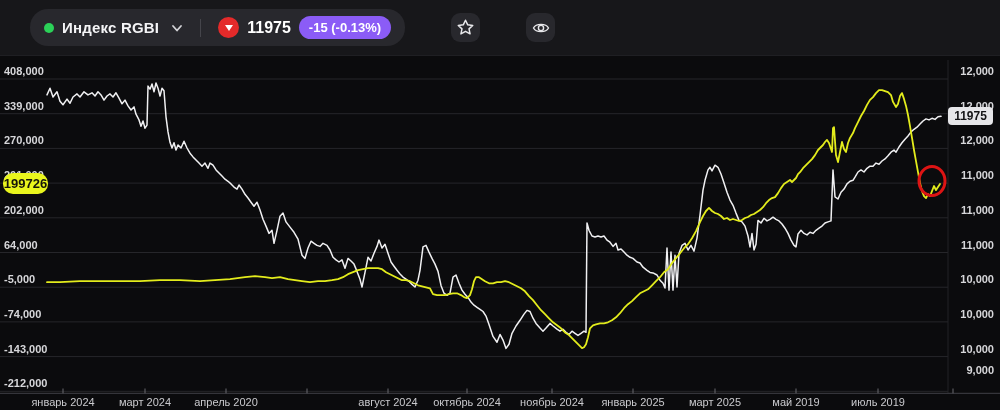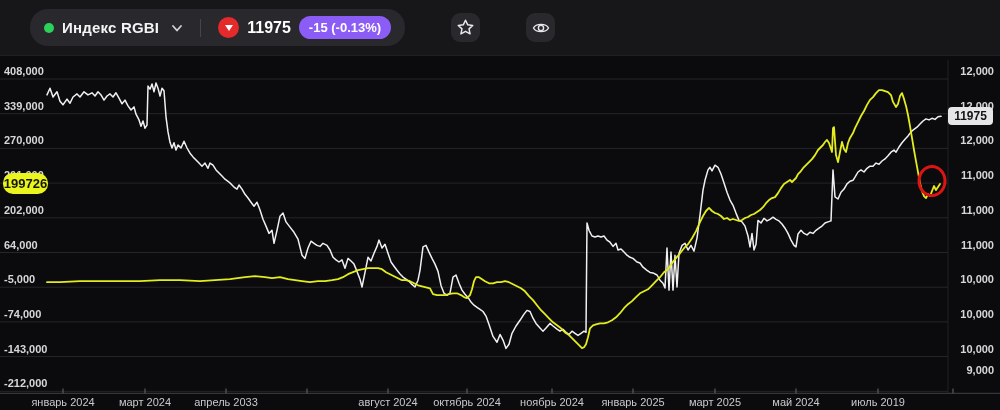--- a/index.html
+++ b/index.html
@@ -89,28 +89,28 @@
     <div class="axlabel" style="right: 6px; top: 134.4px; text-align: right;">12,000</div>
     <div class="axlabel" style="right: 6px; top: 169.1px; text-align: right;">11,000</div>
     <div class="axlabel" style="right: 6px; top: 203.8px; text-align: right;">11,000</div>
     <div class="axlabel" style="right: 6px; top: 238.5px; text-align: right;">11,000</div>
     <div class="axlabel" style="right: 6px; top: 273.2px; text-align: right;">10,000</div>
     <div class="axlabel" style="right: 6px; top: 307.9px; text-align: right;">10,000</div>
     <div class="axlabel" style="right: 6px; top: 342.6px; text-align: right;">10,000</div>
     <div class="axlabel" style="right: 6px; top: 364px; text-align: right;">9,000</div>
     <div class="xlabel" style="left: 63px;">январь 2024</div>
     <div class="xlabel" style="left: 145px;">март 2024</div>
-    <div class="xlabel" style="left: 226px;">апрель 2033</div>
+    <div class="xlabel" style="left: 226px;">апрель 2020</div>
     <div class="xlabel" style="left: 307px; margin-top: 43px;">июнь 2024</div>
     <div class="xlabel" style="left: 388px;">август 2024</div>
     <div class="xlabel" style="left: 467px;">октябрь 2024</div>
     <div class="xlabel" style="left: 552px;">ноябрь 2024</div>
     <div class="xlabel" style="left: 633px;">январь 2025</div>
     <div class="xlabel" style="left: 715px;">март 2025</div>
-    <div class="xlabel" style="left: 796px;">май 2024</div>
+    <div class="xlabel" style="left: 796px;">май 2019</div>
     <div class="xlabel" style="left: 878px;">июль 2019</div>
   </div>
 
 <div class="topbar">
   <div class="pill">
     <span class="gdot" style="background: rgb(43, 209, 88);"></span>
     <span class="inst">Индекс RGBI</span>
     <span class="chev">
       <svg width="12" height="12" viewBox="0 0 12 12">
           <polyline points="2,4 6,8.5 10,4" fill="none" stroke="#d3d3d7" stroke-width="1.8" stroke-linecap="round" stroke-linejoin="round"></polyline>

